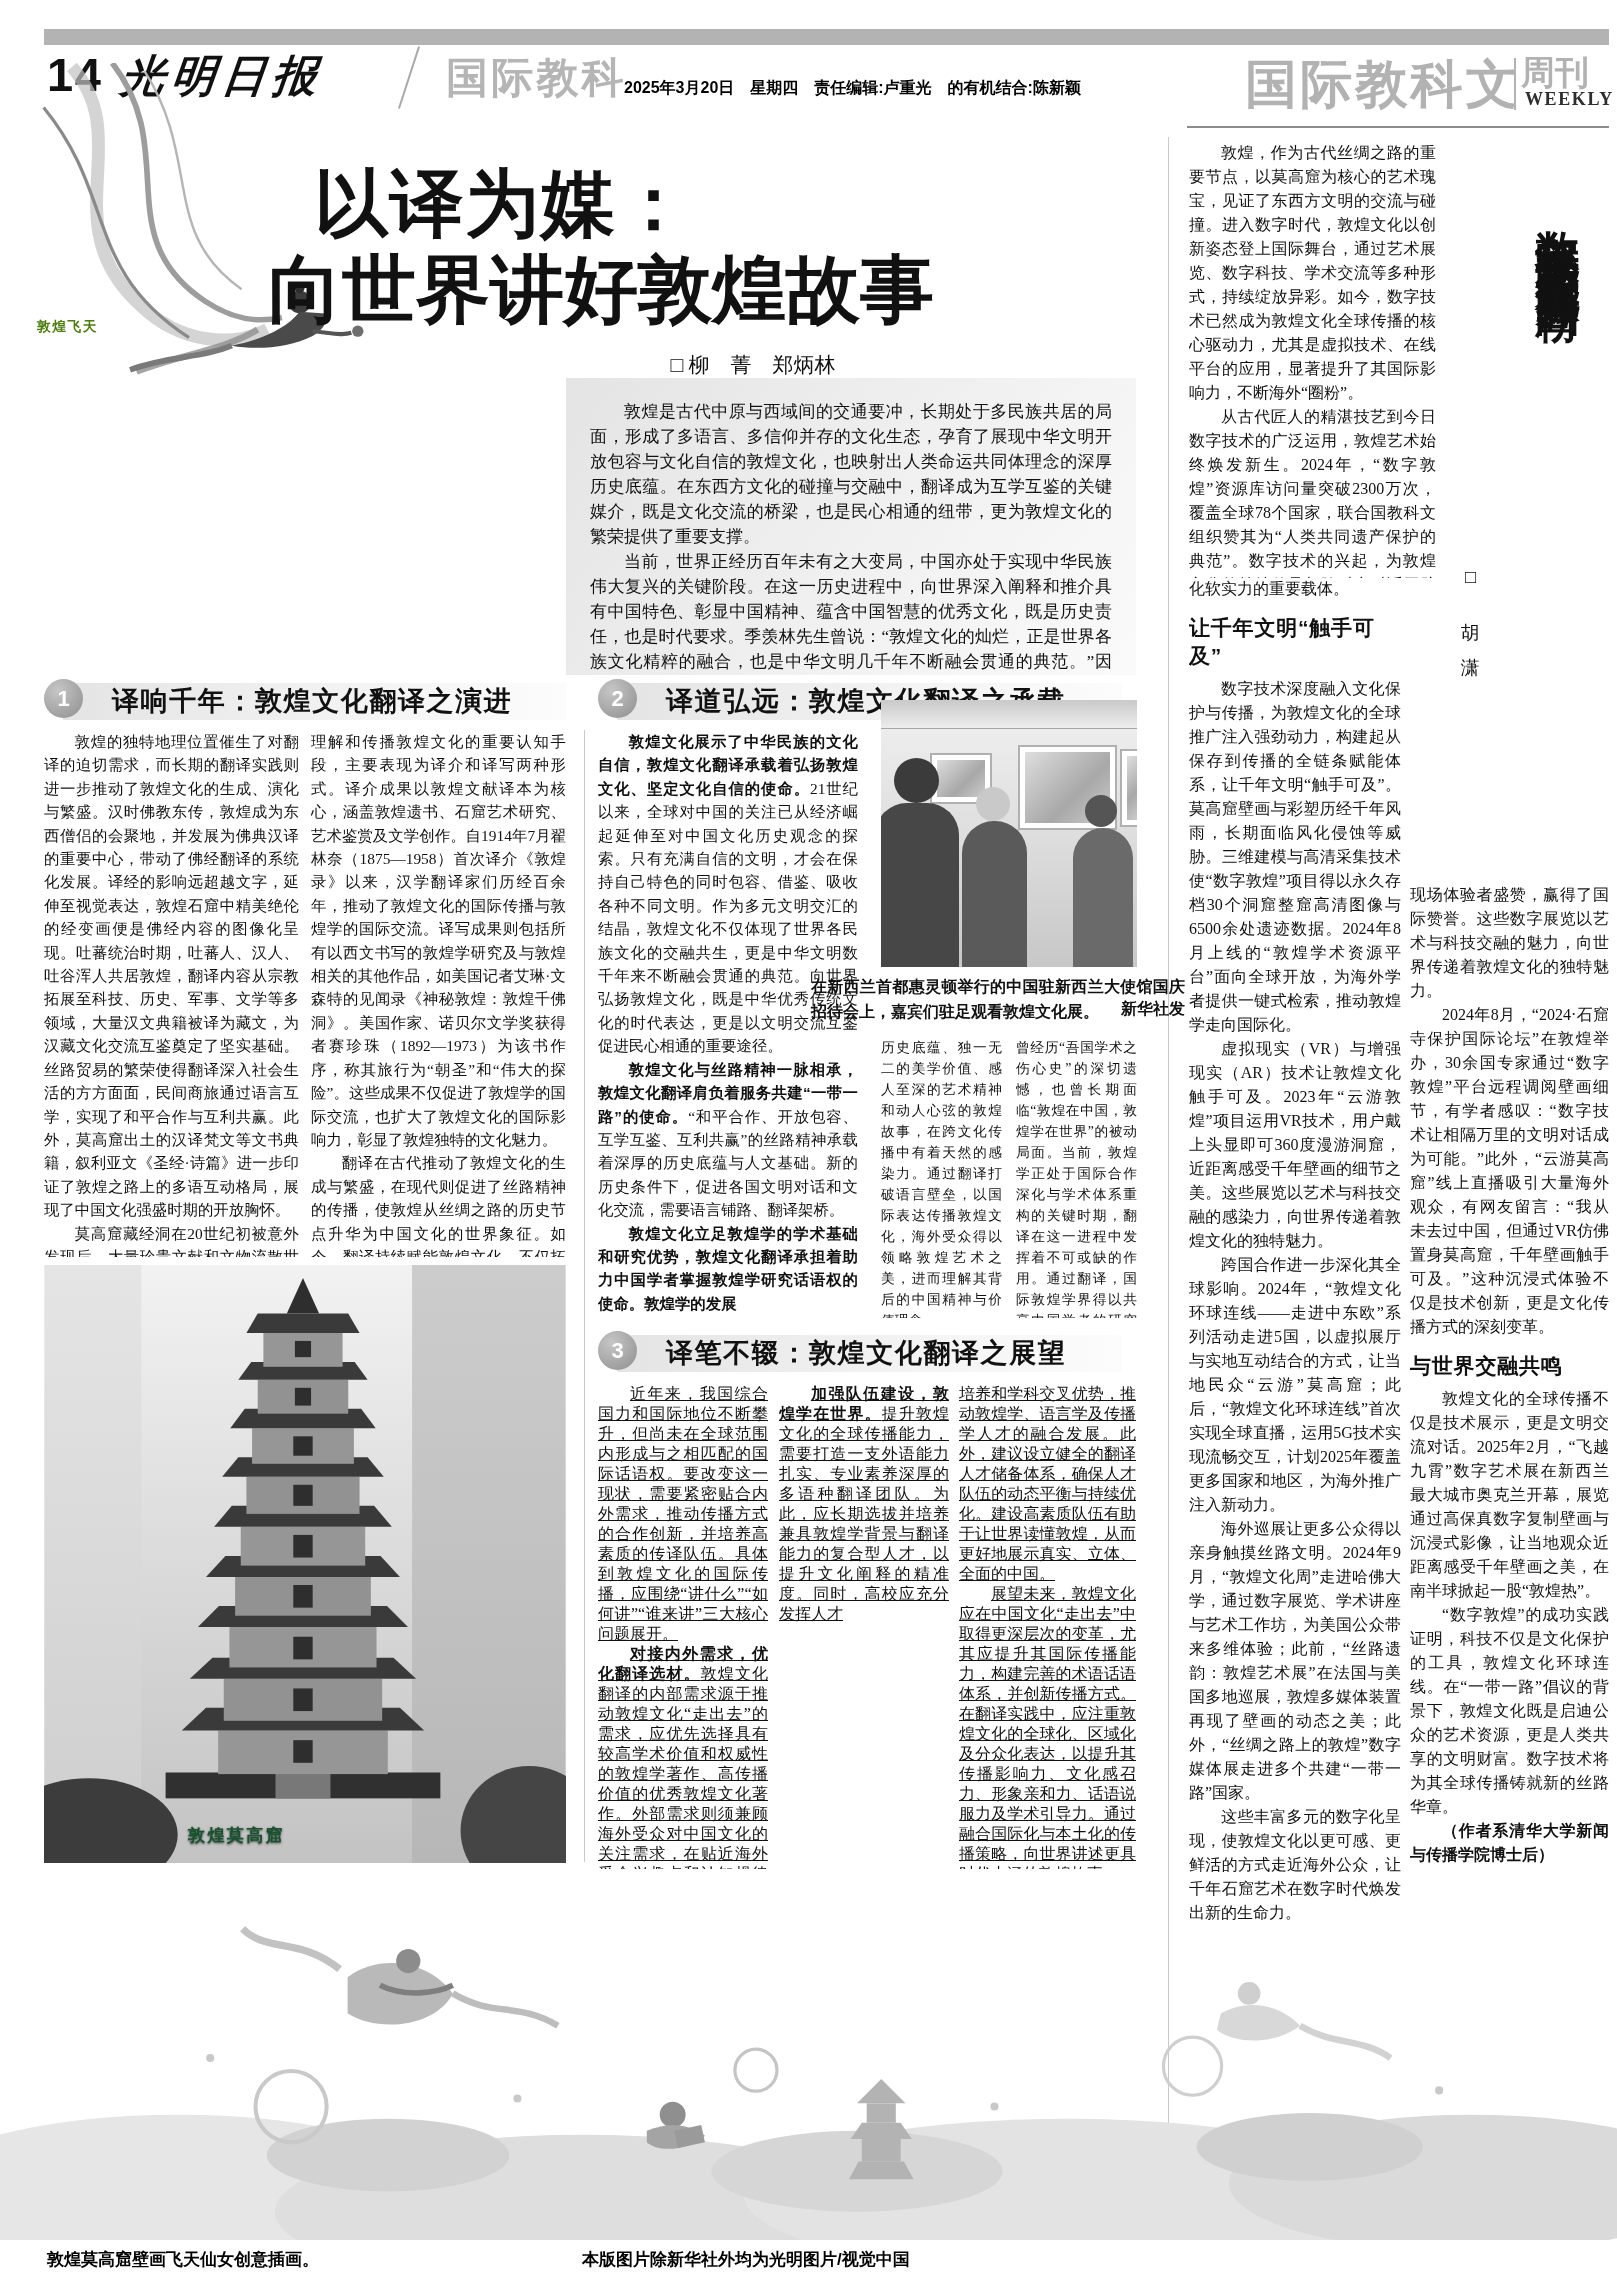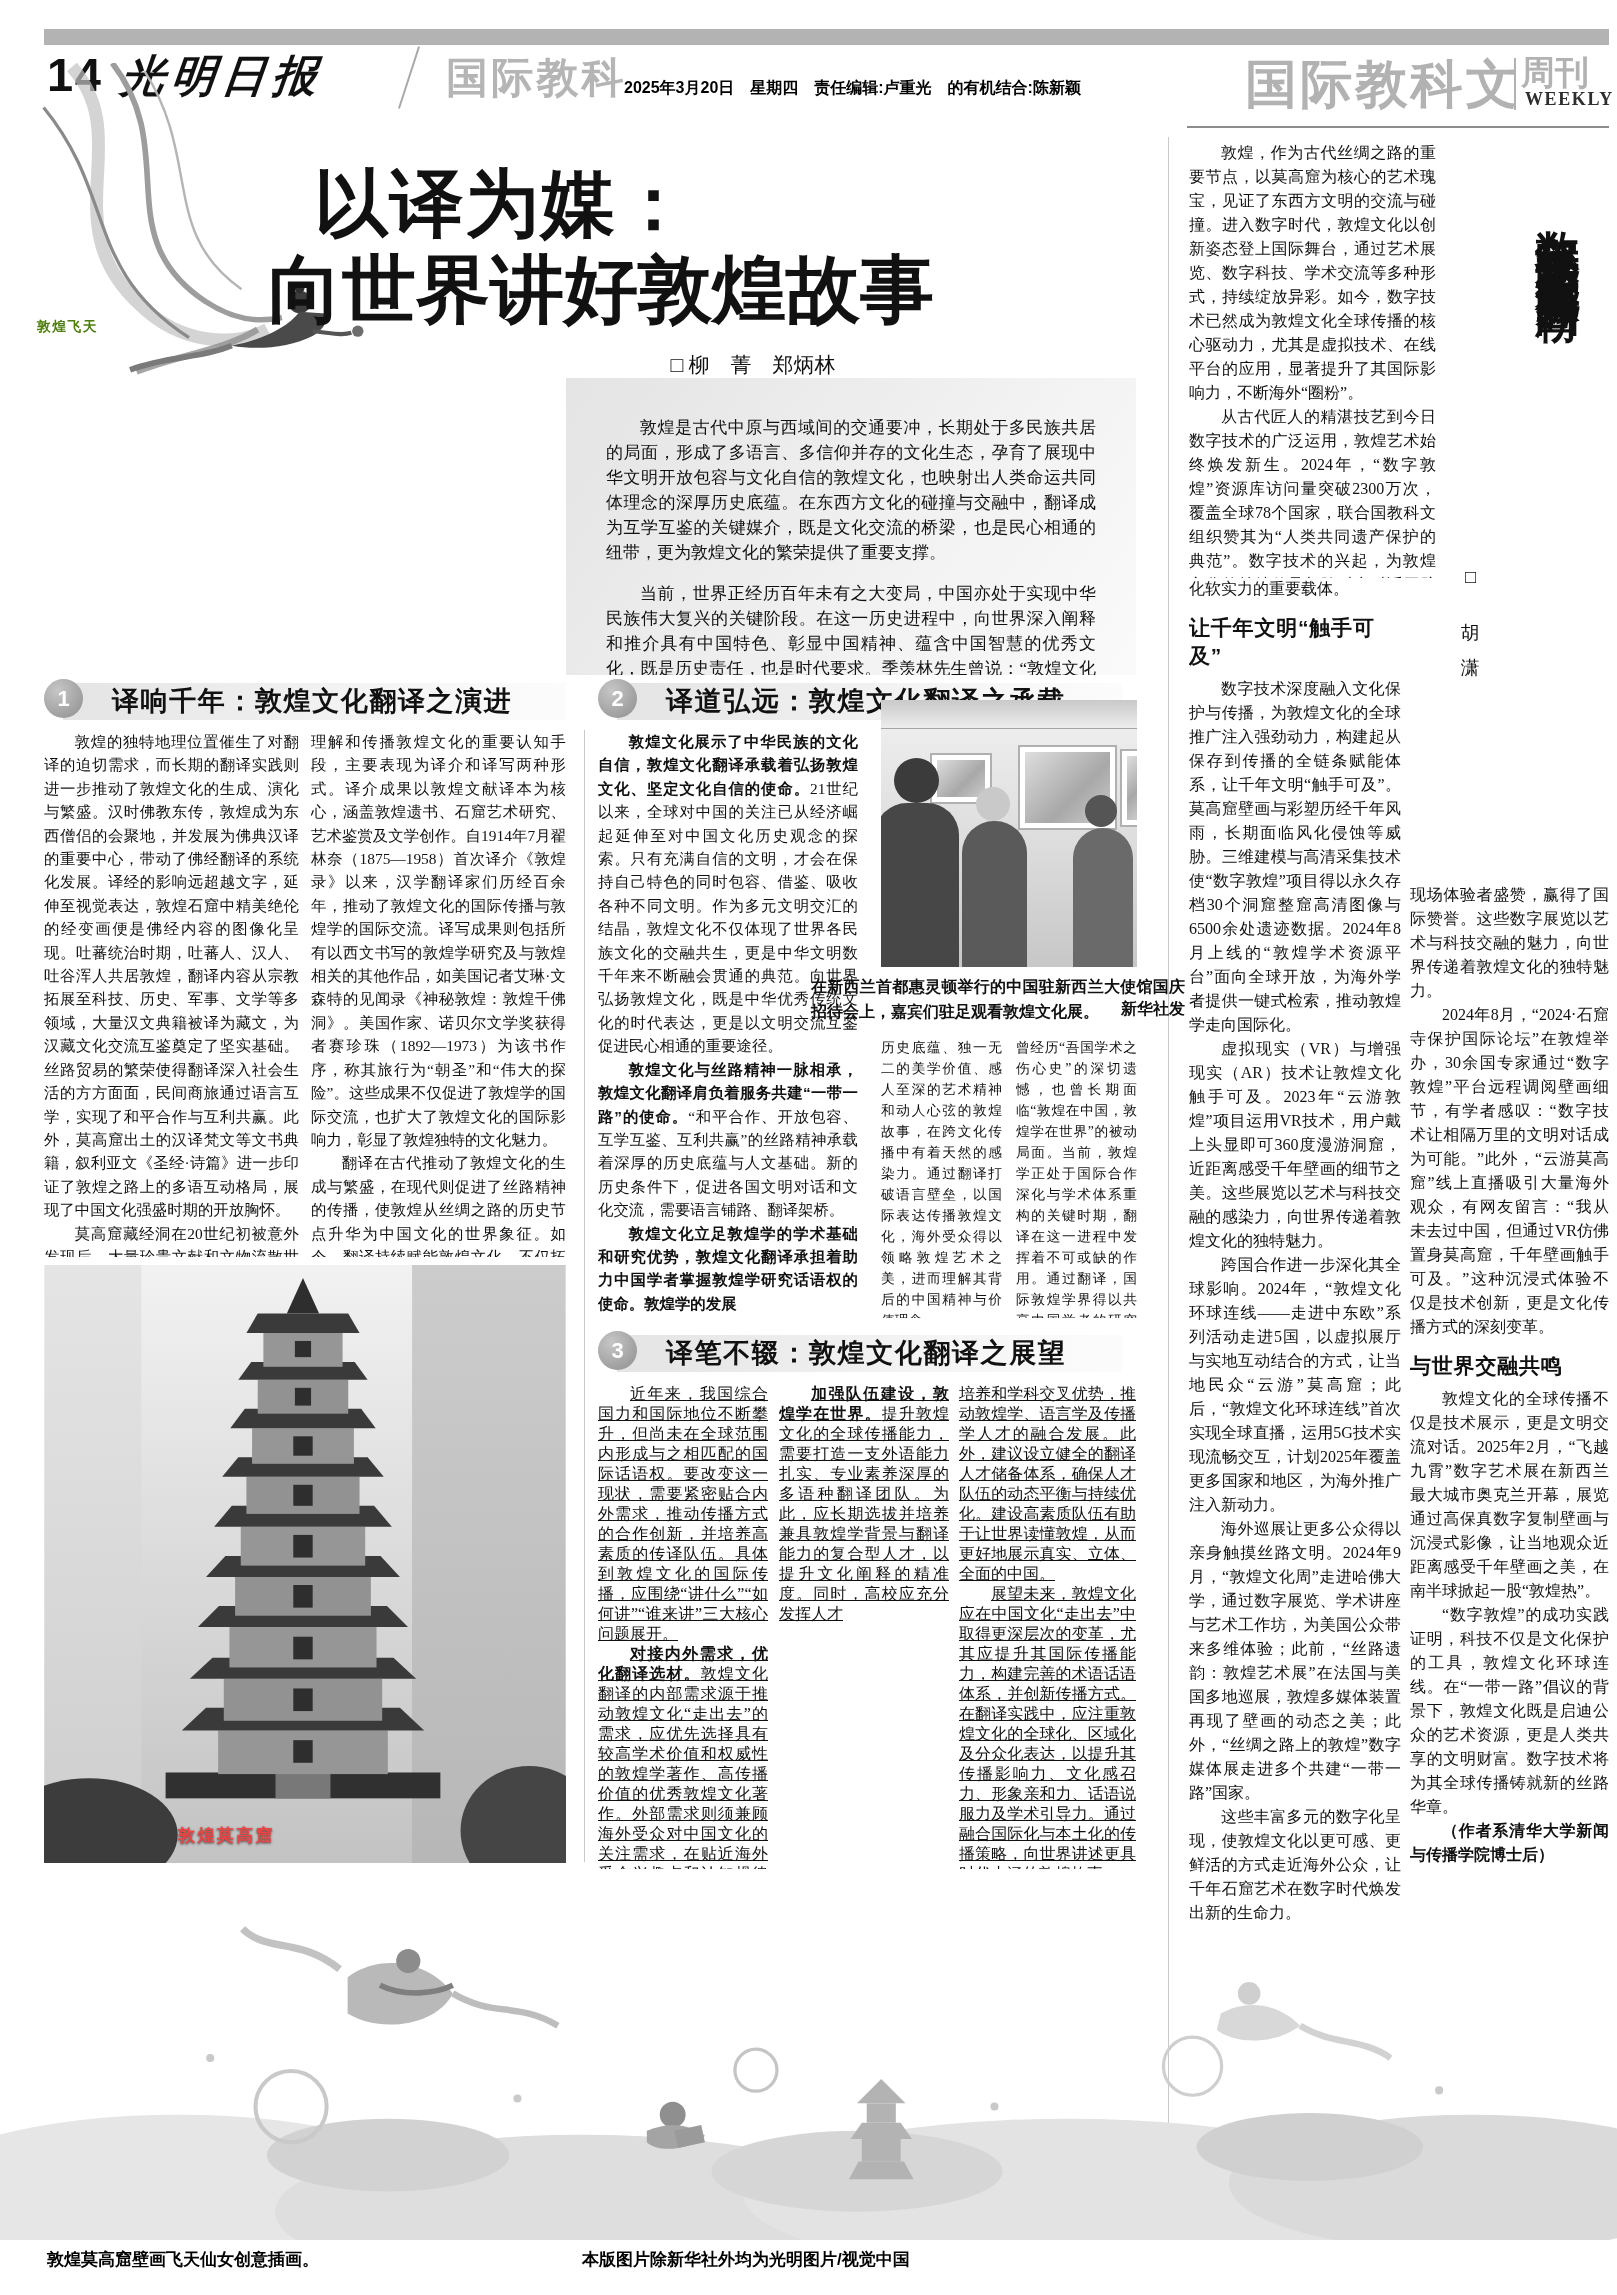--- a/index.html
+++ b/index.html
@@ -17,21 +17,21 @@
   .weekdiv{left:1514px;top:58px;width:1.6px;height:52px;background:#b2b2b2;}
   .weeklycn{left:1521px;top:50px;font:bold 34px "Liberation Sans",sans-serif;color:#b2b2b2;}
   .weeklyen{left:1525px;top:89px;font:bold 18px "Liberation Serif",serif;color:#2e2e2e;letter-spacing:1.6px;}
   .rightrule{left:1187px;top:126px;width:422px;height:1.6px;background:#8c8c8c;}
   
   .hl1{left:314px;top:155px;font:bold 74px "Liberation Serif",serif;letter-spacing:1.6px;}
   .hl2{left:268px;top:241px;font:bold 74px "Liberation Serif",serif;letter-spacing:0;}
   .byline{left:566px;top:351px;width:374px;text-align:center;font:21px "Liberation Serif",serif;}
   .leadbox{left:566px;top:378px;width:522px;height:255px;background:linear-gradient(125deg,#e4e4e4,#f4f4f4 70%,#fafafa);
            padding:21px 24px;font:17px/25px "Liberation Serif",serif;text-align:justify;overflow:hidden;}
-  .leadbox p{margin:16px;text-indent:2em;}
+  .leadbox p{margin:0;text-indent:2em;}
   
   .sechead{height:39px;}
   .sechead .band{position:absolute;left:19.4px;top:1.6px;right:0;bottom:0;
       background:linear-gradient(90deg,#e4e4e4,#f5f5f5 65%,#fcfcfc);}
   .sechead .num{position:absolute;left:0;top:-1.6px;width:39px;height:39px;border-radius:50%;
       background:radial-gradient(circle at 35% 30%,#c6c6c6,#8e8e8e);color:#fff;
       font:bold 22px/39px "Liberation Sans",sans-serif;text-align:center;z-index:2;}
   .sechead .t{position:absolute;left:68px;top:0;font:bold 27px/40px "Liberation Sans",sans-serif;letter-spacing:1.6px;}
   
   .col{position:absolute;overflow:hidden;text-align:justify;}
@@ -47,21 +47,21 @@
   
   .photo{left:881px;top:700px;width:256px;height:267px;overflow:hidden;
          background:linear-gradient(180deg,#f1f1f1 0%,#dcdcdc 55%,#c7c7c7 100%);}
   .ph-ceiling{position:absolute;top:0;left:0;right:0;height:27.5px;background:linear-gradient(180deg,#c9c9c9,#ededed);border-bottom:1.6px solid #a5a5a5;}
   .fr{position:absolute;background:#fff;border:2.4px solid #b0b0b0;}
   .fr .in{position:absolute;inset:4.9px;background:linear-gradient(135deg,#dedede,#a8a8a8 60%,#cccccc);}
   .head{position:absolute;border-radius:50%;}
   .bodyshape{position:absolute;border-radius:32px 32px 0 0;}
   .photocap{left:764px;top:974px;width:374px;font:bold 16px/25px "Liberation Serif",serif;text-align:justify;margin-left:47px;}
   .photocap .credit{position:absolute;right:0;top:25px;font:bold 16px "Liberation Sans",sans-serif;}
-  .whitecap{left:178px;top:1824px;font:bold 17px "Liberation Sans",sans-serif;color:#ef4444;letter-spacing:2.4px;text-shadow:0 0.8px 2.4px rgba(0,0,0,.7);}
+  .whitecap{left:188px;top:1824px;font:bold 17px "Liberation Sans",sans-serif;color:#14532d;letter-spacing:2.4px;text-shadow:0 0.8px 2.4px rgba(0,0,0,.7);}
   .smallcap{left:37px;top:318px;font:bold 13.7px "Liberation Sans",sans-serif;color:#4d7c0f;letter-spacing:1.6px;}
   .bcap{top:2248px;font:bold 17px "Liberation Sans",sans-serif;color:#000;}
   
   .vheadline{left:1528px;top:196px;height:695px;writing-mode:vertical-rl;
              font:bold 44px "Liberation Serif",serif;letter-spacing:4.9px;}
   .vbyline{left:1457px;top:566px;height:178px;writing-mode:vertical-rl;
            font:18.6px "Liberation Serif",serif;letter-spacing:8px;}
   
   .vrule{width:0.8px;background:#c9c9c9;}
   svg{display:block;}

